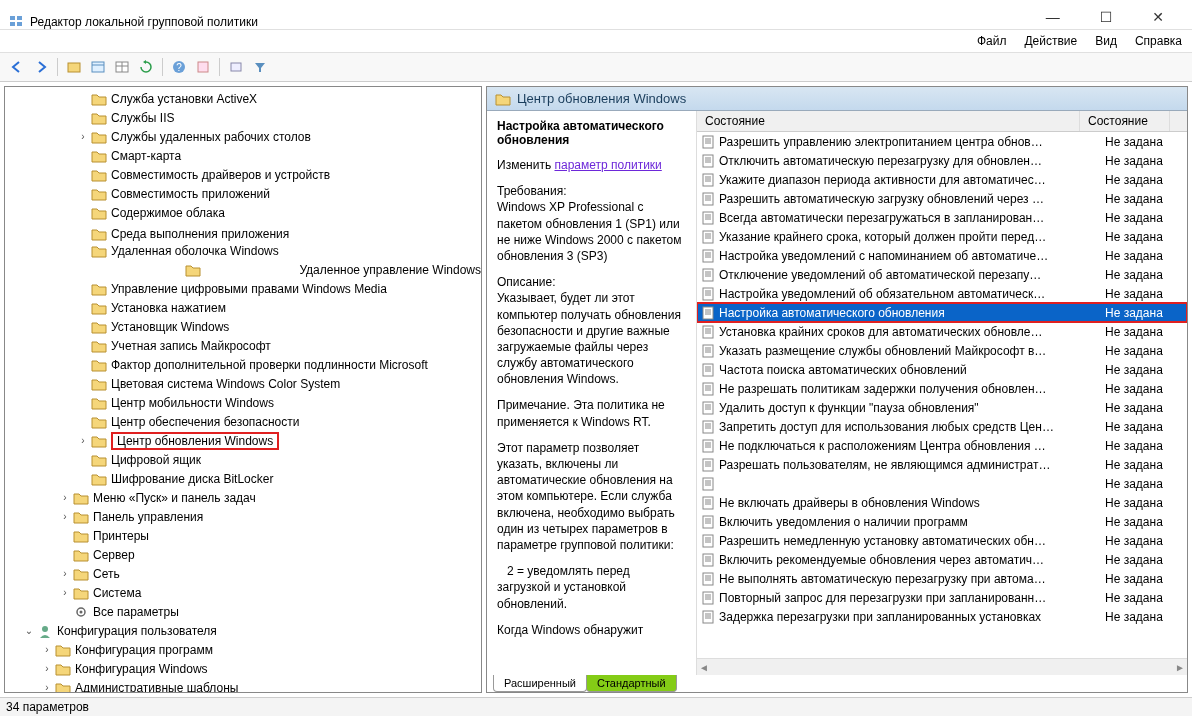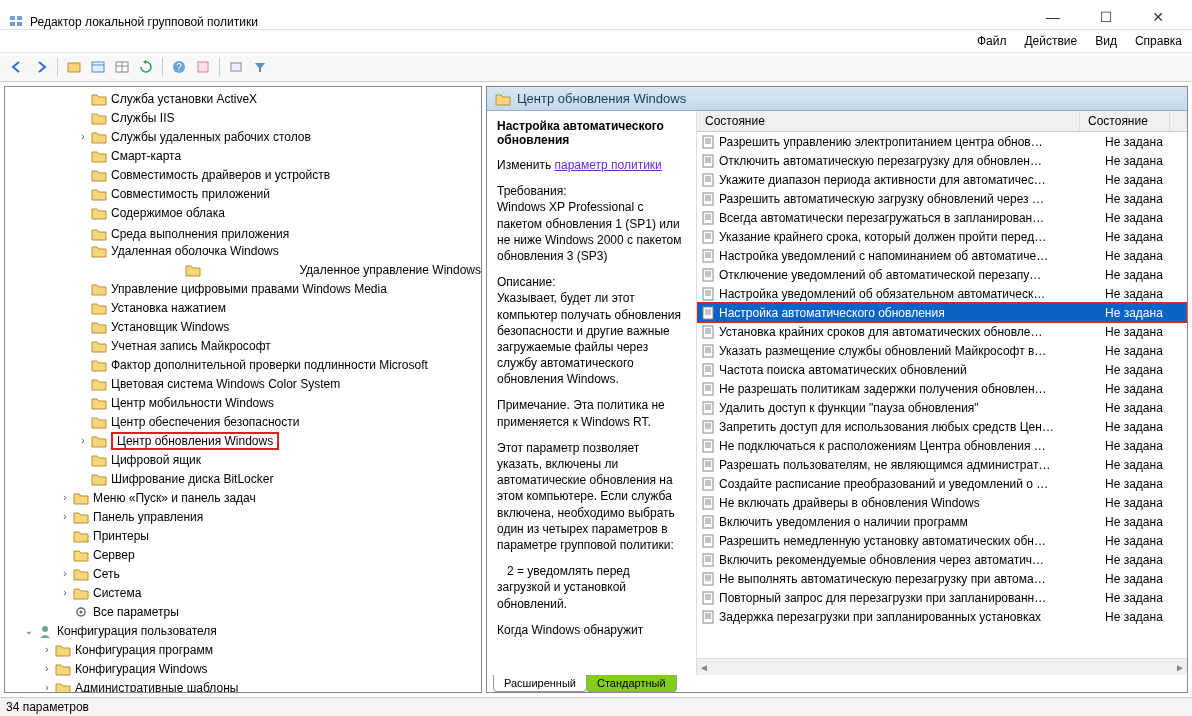--- a/index.html
+++ b/index.html
@@ -679,21 +679,20 @@
             </div>
             <div class="list-row">
               <span class="pol-icon">
                 <svg width="14" height="14">
                   <rect x="2" y="1" width="10" height="12" fill="#fff" stroke="#888"></rect>
                   <line x1="4" y1="4" x2="10" y2="4" stroke="#888"></line>
                   <line x1="4" y1="6" x2="10" y2="6" stroke="#888"></line>
                   <line x1="4" y1="8" x2="10" y2="8" stroke="#888"></line>
                 </svg>
               </span>
-              <span class="name">Создайте расписание преобразований и уведомлений о …</span>
               <span class="state">Не задана</span>
             </div>
             <div class="list-row">
               <span class="pol-icon">
                 <svg width="14" height="14">
                   <rect x="2" y="1" width="10" height="12" fill="#fff" stroke="#888"></rect>
                   <line x1="4" y1="4" x2="10" y2="4" stroke="#888"></line>
                   <line x1="4" y1="6" x2="10" y2="6" stroke="#888"></line>
                   <line x1="4" y1="8" x2="10" y2="8" stroke="#888"></line>
                 </svg>

